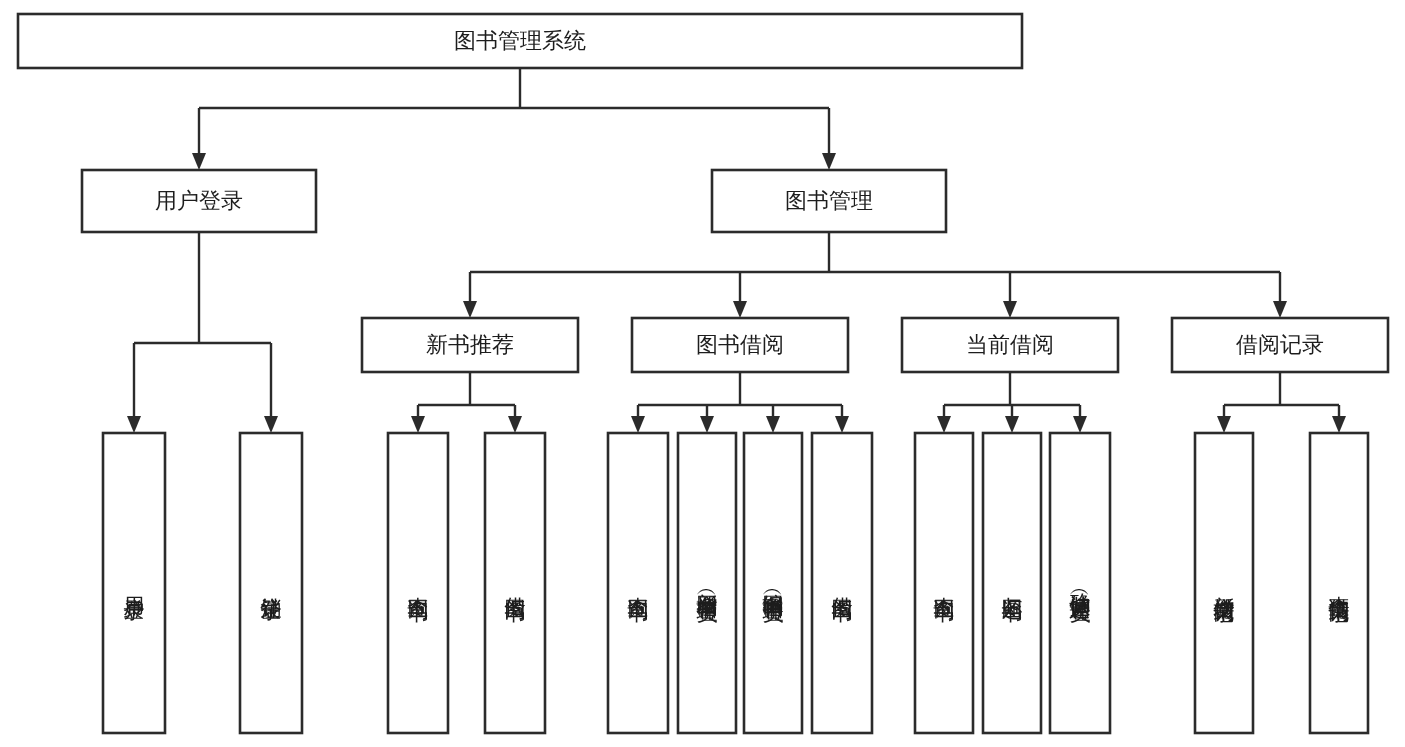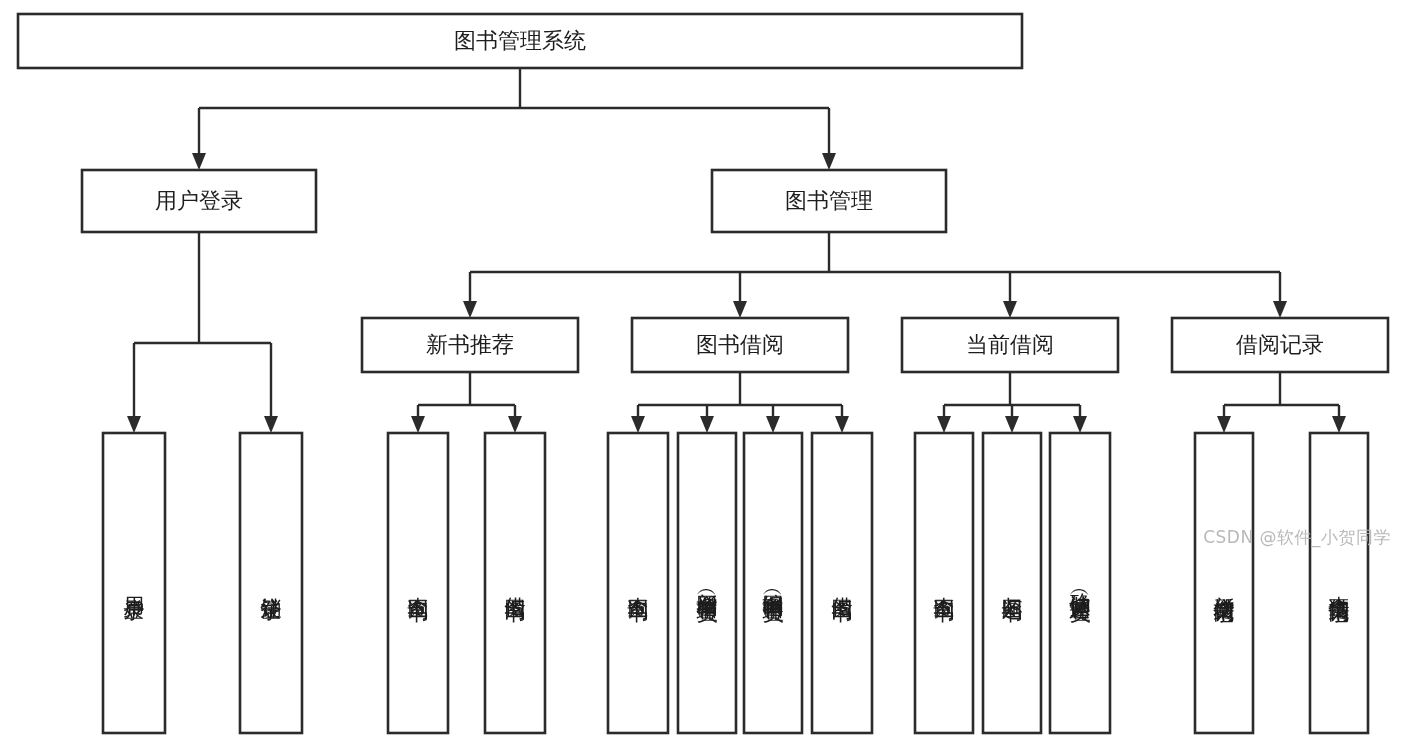--- a/index.html
+++ b/index.html
@@ -168,14 +168,13 @@
       <div class="vert-label" style="left: 608px; top: 433px; width: 60px; height: 300px;">查询图书</div>
       <div class="vert-label" style="left: 678px; top: 433px; width: 58px; height: 300px;">新增图书（管理员）</div>
       <div class="vert-label" style="left: 744px; top: 433px; width: 58px; height: 300px;">编辑图书（管理员）</div>
       <div class="vert-label" style="left: 812px; top: 433px; width: 60px; height: 300px;">借阅图书</div>
       <div class="vert-label" style="left: 915px; top: 433px; width: 58px; height: 300px;">查询图书</div>
       <div class="vert-label" style="left: 983px; top: 433px; width: 58px; height: 300px;">归还图书</div>
       <div class="vert-label" style="left: 1050px; top: 433px; width: 60px; height: 300px;">确认归还（管理员）</div>
       <div class="vert-label" style="left: 1195px; top: 433px; width: 58px; height: 300px;">新增借阅记录</div>
       <div class="vert-label" style="left: 1310px; top: 433px; width: 58px; height: 300px;">查询借阅记录</div>
     </div>
-  <div class="watermark">CSDN @软件_小贺同学</div>
 </div>
 
 </body></html>

